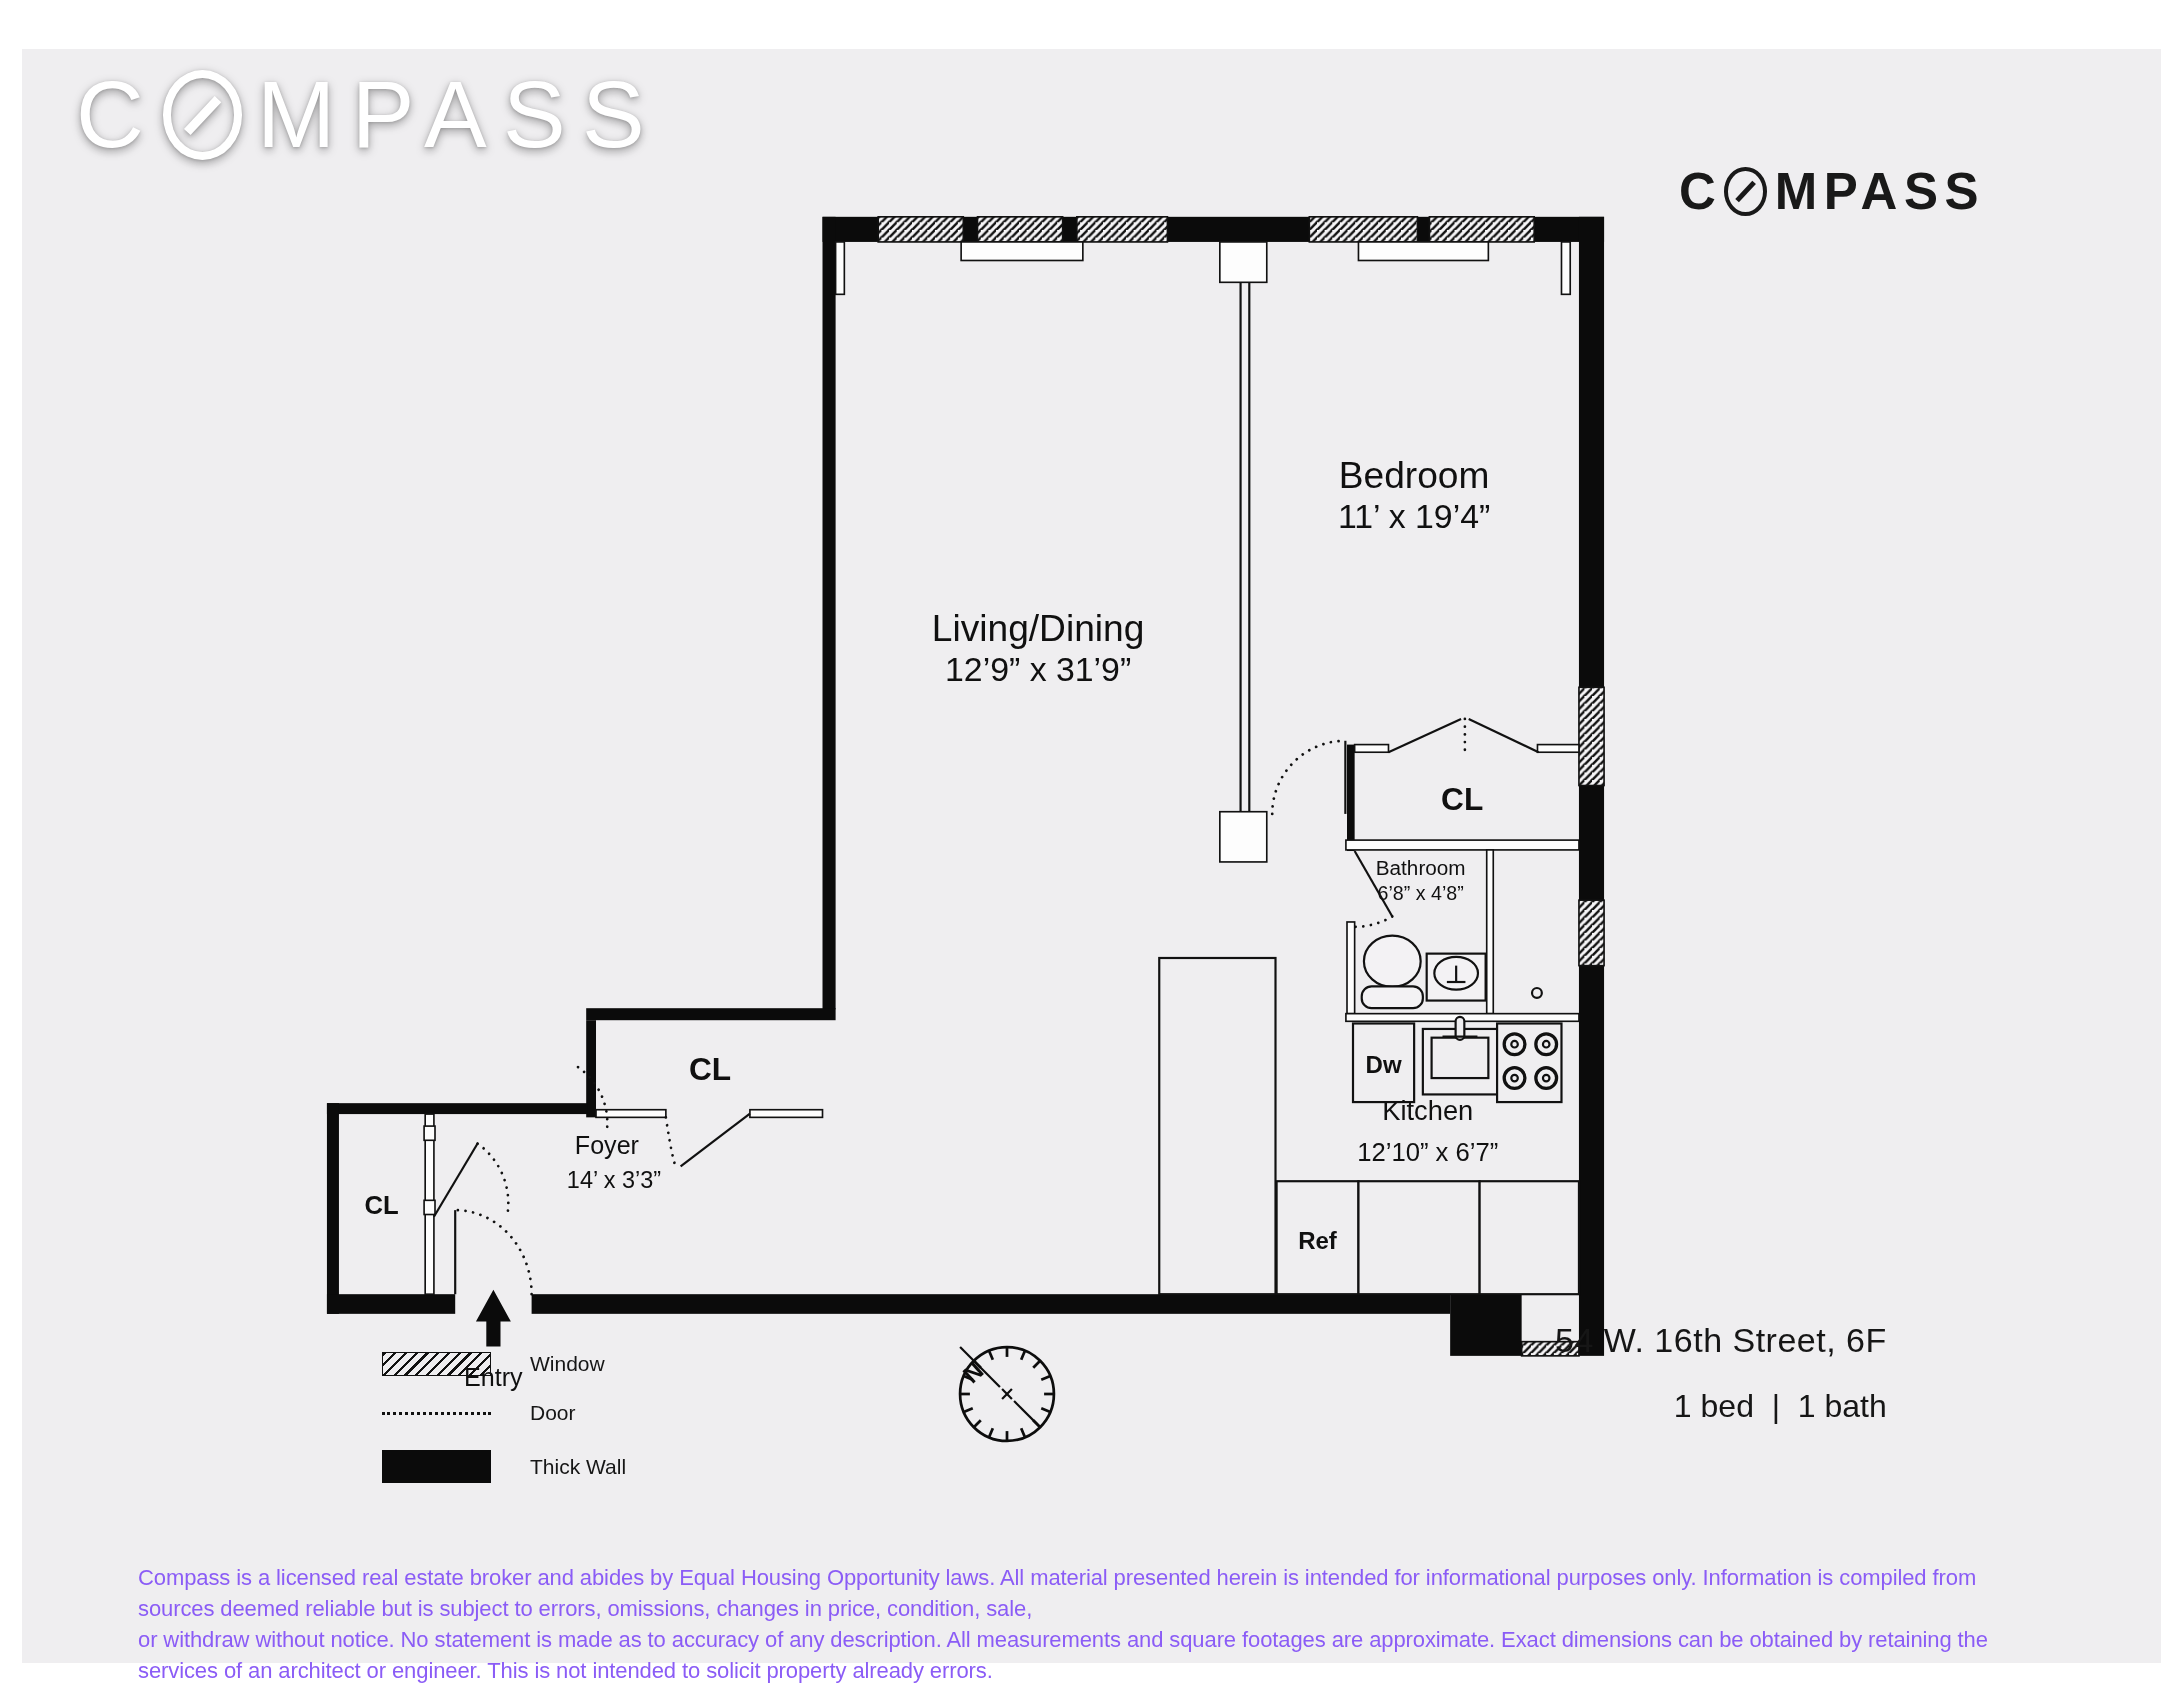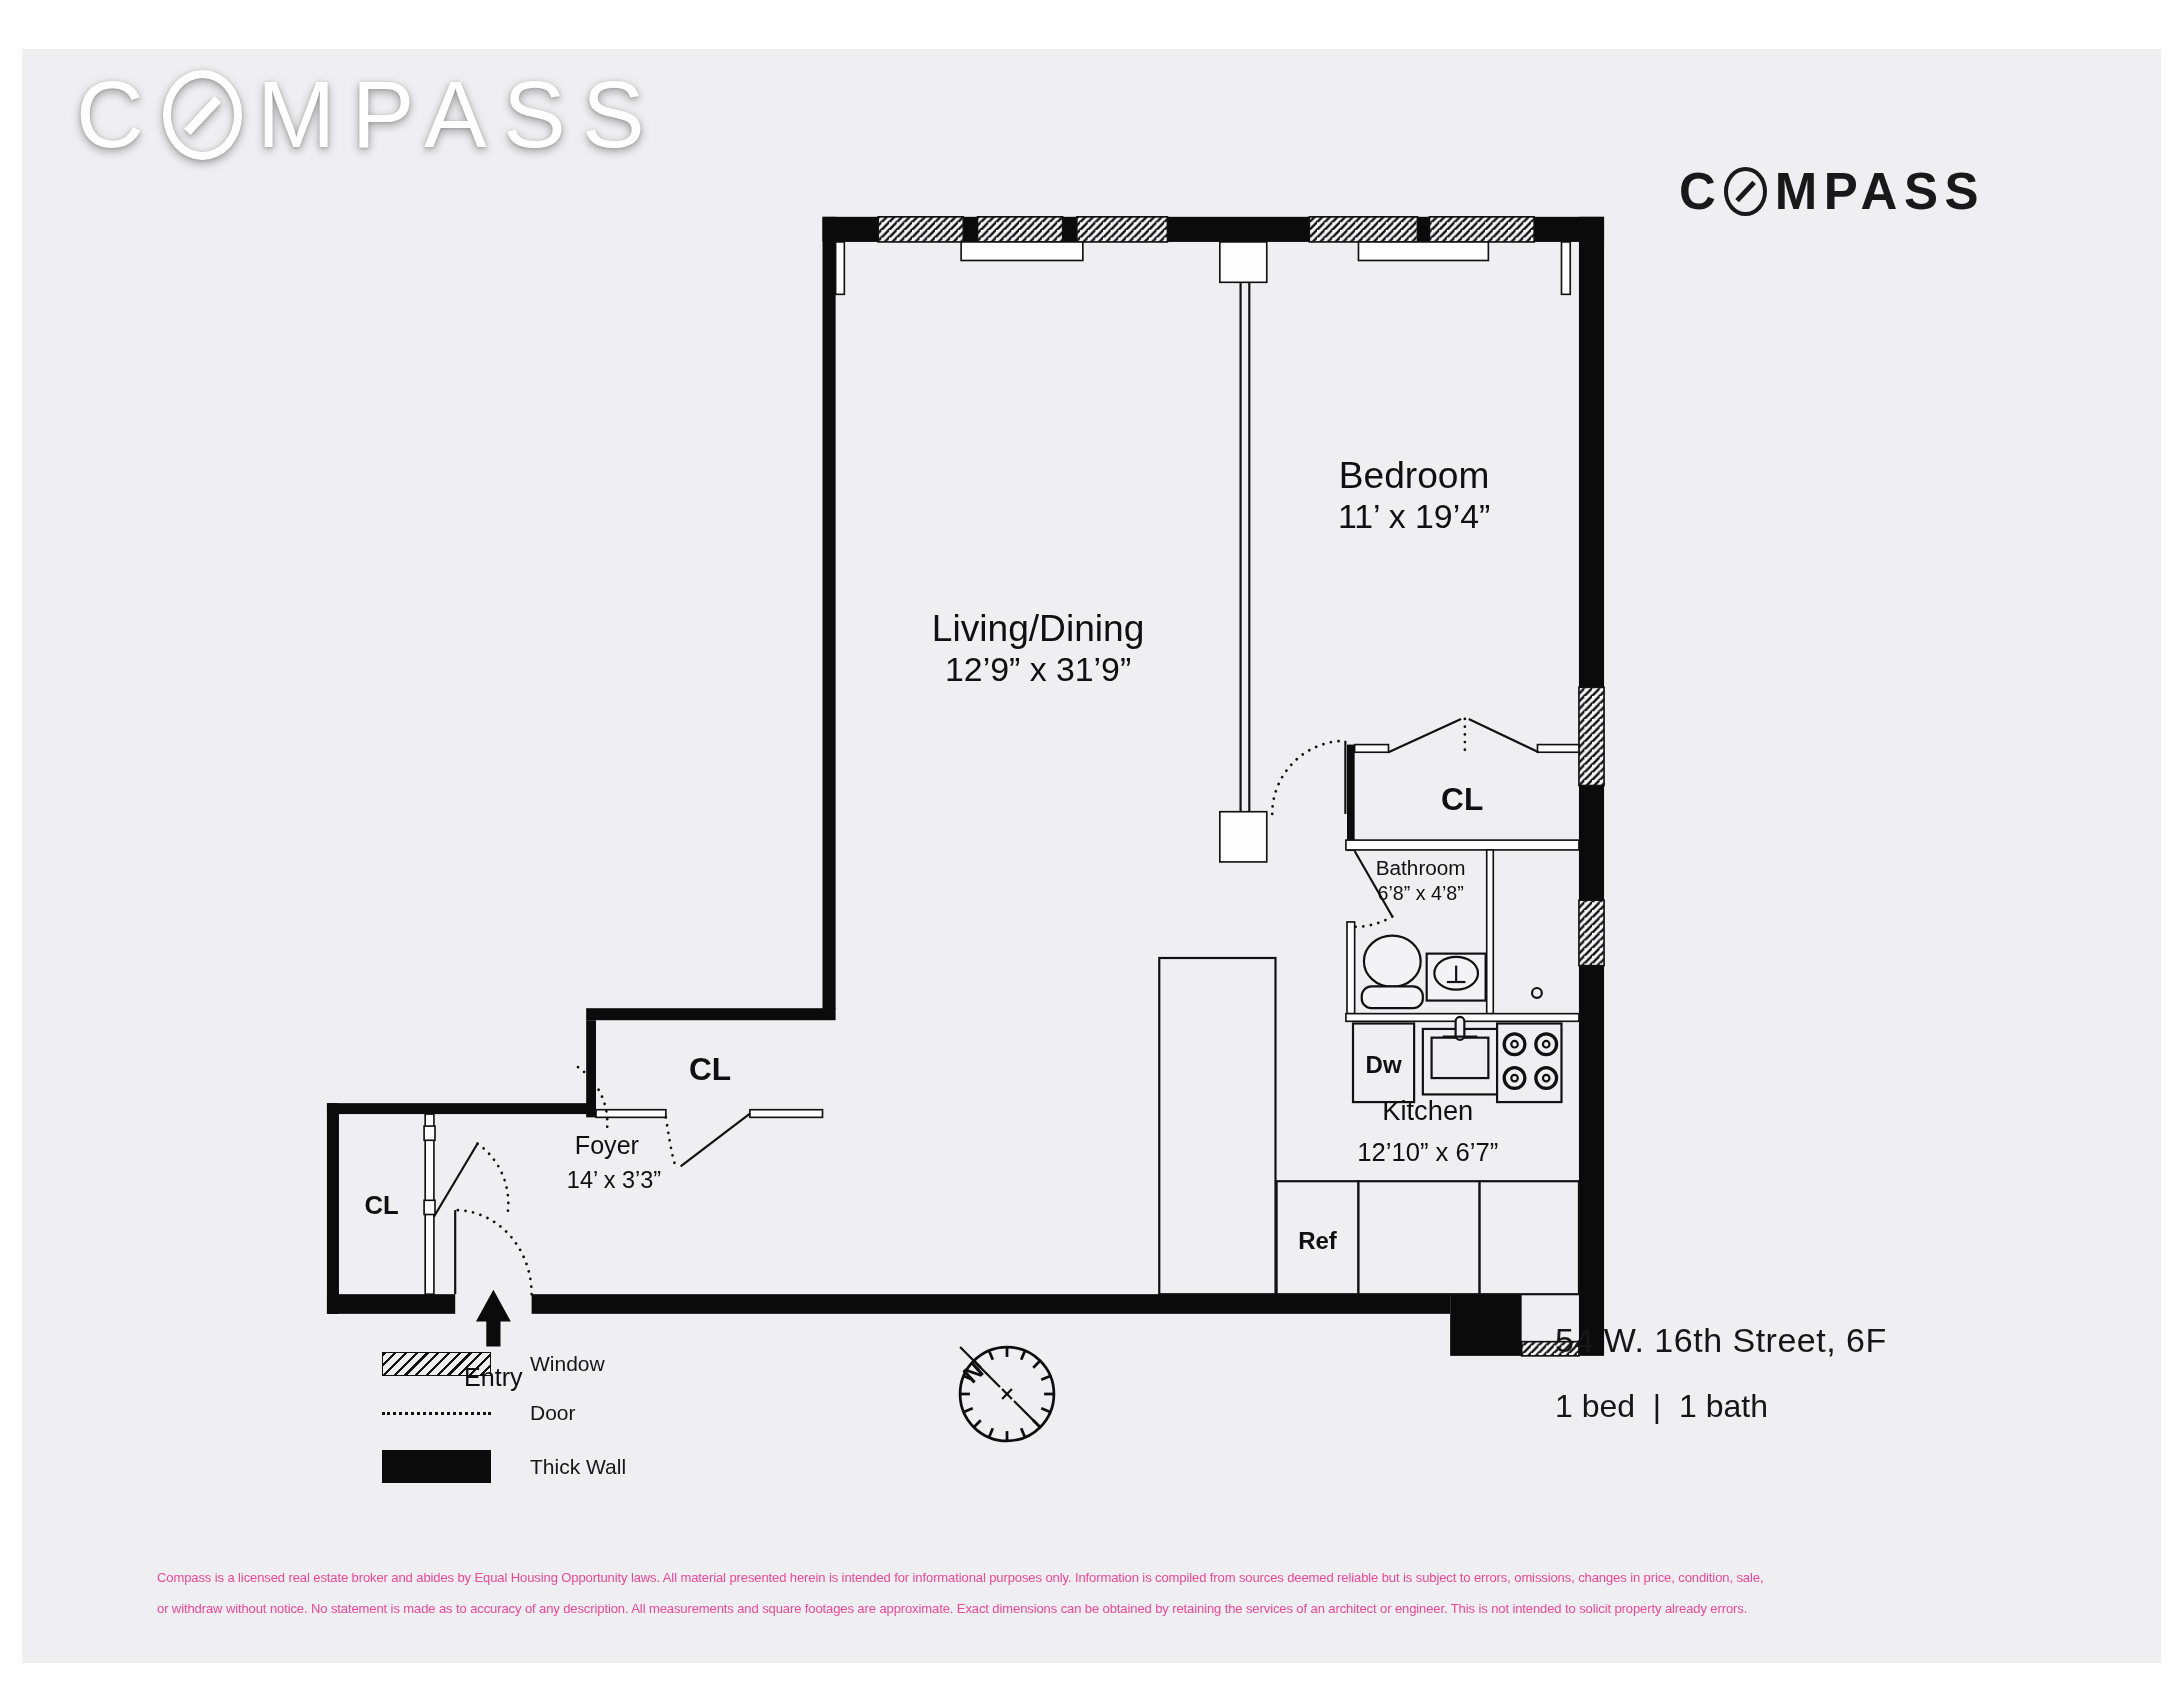--- a/index.html
+++ b/index.html
@@ -62,25 +62,25 @@
   .sw-wall{height:33px;background:#0b0b0b;}
   .legend-label{margin-left:39px;font-size:21px;color:#161616;}
 
   
   .rose{position:absolute;left:947px;top:1334px;}
   .rose text{fill:#0d0d0d;font-size:44px;font-weight:700;}
 
   
   .address{position:absolute;left:1555px;top:1321px;color:#161616;}
   .address .line1{font-size:34px;letter-spacing:0.5px;}
-  .address .line2{font-size:32px;margin-top:28px;white-space:pre;}
-
-  
-  .disclaimer{position:absolute;left:157px;top:1562px;width:1910px;color:#ec4899;
-    font-size:13px;letter-spacing:-0.1px;line-height:31px;}
+  .address .line2{font-size:32px;margin-top:28px;white-space:pre;text-align:right;}
+
+  
+  .disclaimer{position:absolute;left:138px;top:1562px;width:1910px;color:#8b5cf6;
+    font-size:22px;letter-spacing:-0.1px;line-height:31px;}
 </style>
 </head>
 <body>
 
 <div class="panel"></div>
 
 <div class="logo logo-big">
   <span>C</span>
     <span class="slashed-o">
       <span class="o-bar"></span>

